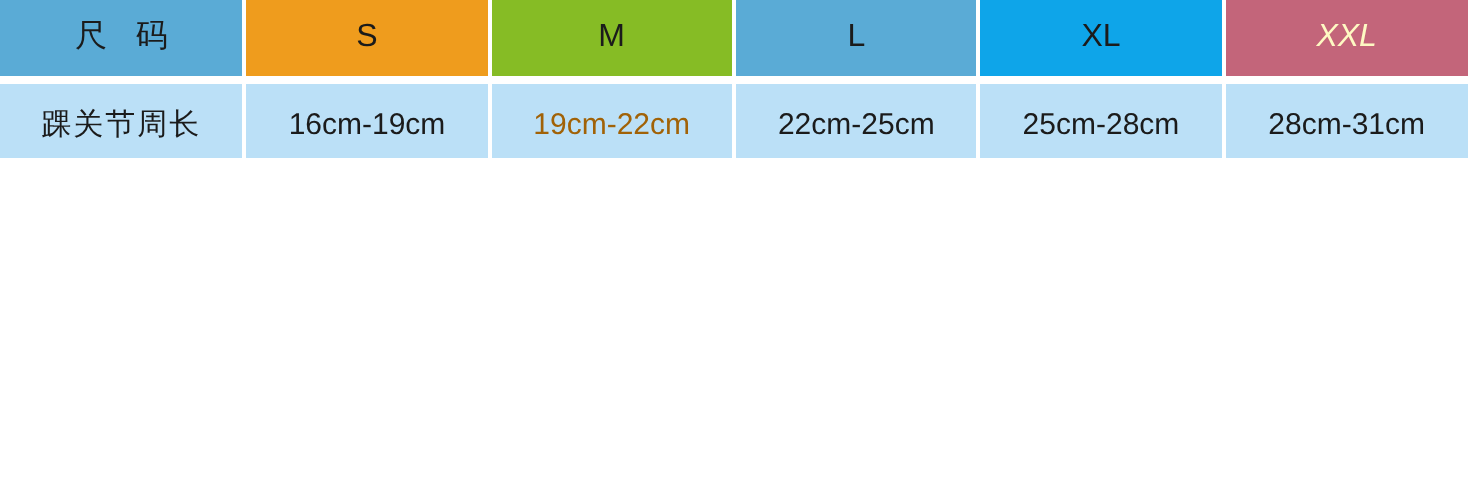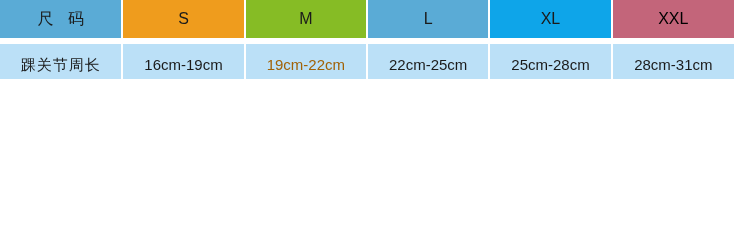--- a/index.html
+++ b/index.html
@@ -33,21 +33,21 @@
     line-height: 1;
   }
   .size-table td.last-col {
     border-right: 0;
   }
 
   
   tr.header-row td {
     height: 38px;
     font-size: 16px;
-    border-bottom: 6px solid #a21caf;
+    border-bottom: 4px solid #a21caf;
   }
   td.col-label-head {
     font-size: 15px;
     letter-spacing: 5px;
     text-indent: 5px;
   }
 
   
   tr.body-row td {
     height: 41px;
@@ -64,21 +64,21 @@
 <body>
 
 <table class="size-table">
   <tbody>
     <tr class="header-row">
       <td class="col-label-head" style="background-color: rgb(90, 171, 214); color: rgb(27, 27, 27); border-right-color: rgb(255, 255, 255); border-bottom-color: rgb(255, 255, 255);">尺 码</td>
       <td style="background-color: rgb(239, 156, 29); color: rgb(27, 27, 27); border-right-color: rgb(255, 255, 255); border-bottom-color: rgb(255, 255, 255);">S</td>
       <td style="background-color: rgb(134, 188, 37); color: rgb(27, 27, 27); border-right-color: rgb(255, 255, 255); border-bottom-color: rgb(255, 255, 255);">M</td>
       <td style="background-color: rgb(90, 171, 214); color: rgb(27, 27, 27); border-right-color: rgb(255, 255, 255); border-bottom-color: rgb(255, 255, 255);">L</td>
       <td style="background-color: #0ea5e9; color: rgb(27, 27, 27); border-right-color: rgb(255, 255, 255); border-bottom-color: rgb(255, 255, 255);">XL</td>
-      <td class="last-col" style="background-color: rgb(195, 101, 122); color: #000000; border-bottom-color: rgb(255, 255, 255);">XXL</td>
+      <td class="last-col" style="background-color: rgb(195, 101, 122); color: #fef9c3; border-bottom-color: rgb(255, 255, 255); font-style: italic;">XXL</td>
     </tr>
     <tr class="body-row">
       <td class="col-label-body" style="background-color: rgb(187, 224, 247); color: rgb(27, 27, 27); border-right-color: rgb(255, 255, 255);">踝关节周长</td>
       <td style="background-color: rgb(187, 224, 247); color: rgb(27, 27, 27); border-right-color: rgb(255, 255, 255);">16cm-19cm</td>
       <td style="background-color: rgb(187, 224, 247); color: #a16207; border-right-color: rgb(255, 255, 255);">19cm-22cm</td>
       <td style="background-color: rgb(187, 224, 247); color: rgb(27, 27, 27); border-right-color: rgb(255, 255, 255);">22cm-25cm</td>
       <td style="background-color: rgb(187, 224, 247); color: rgb(27, 27, 27); border-right-color: rgb(255, 255, 255);">25cm-28cm</td>
       <td class="last-col" style="background-color: rgb(187, 224, 247); color: rgb(27, 27, 27);">28cm-31cm</td>
     </tr>
   </tbody>

